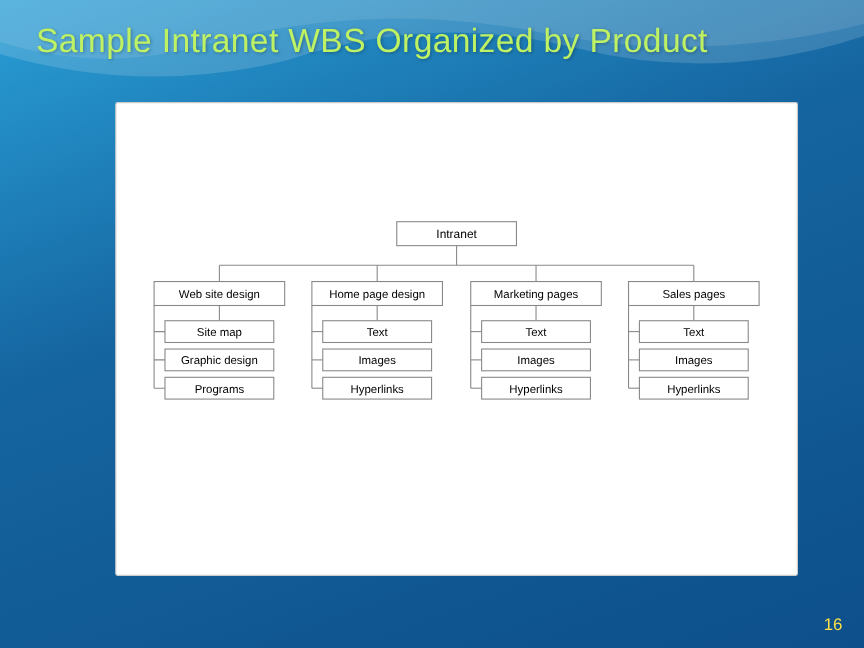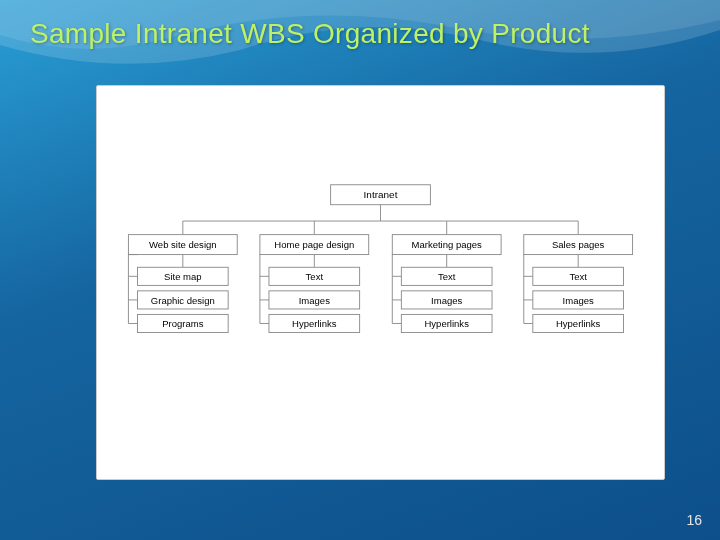--- a/index.html
+++ b/index.html
@@ -45,21 +45,21 @@
       letter-spacing: 0.3px;
       text-shadow: 1px 1px 3px rgba(0,0,0,0.3);
       z-index: 10;
     }
 
     
     .slide-number {
       position: absolute;
       bottom: 12px;
       right: 18px;
-      color: #e5e5e5;
+      color: #fde047;
       font-size: 14px;
       z-index: 10;
     }
 
     
     .wbs-container {
       position: absolute;
       top: 85px;
       left: 55px;
       right: 55px;

